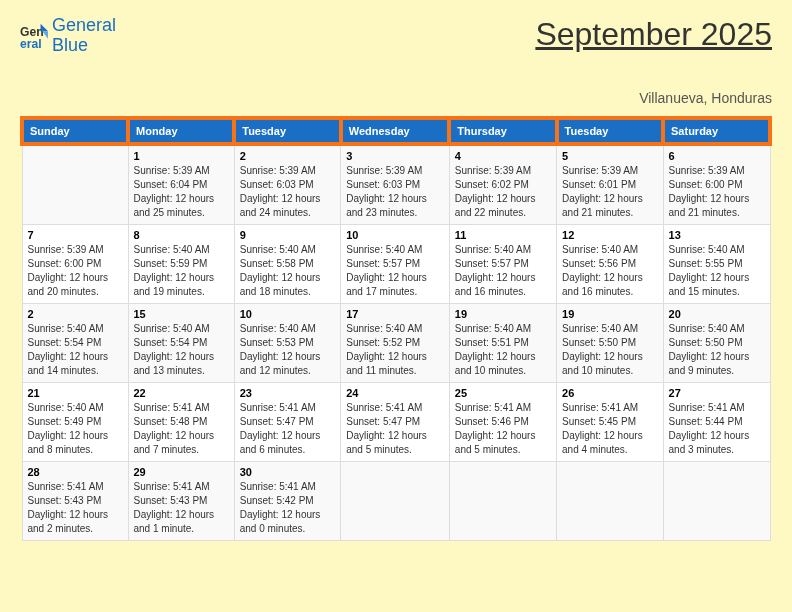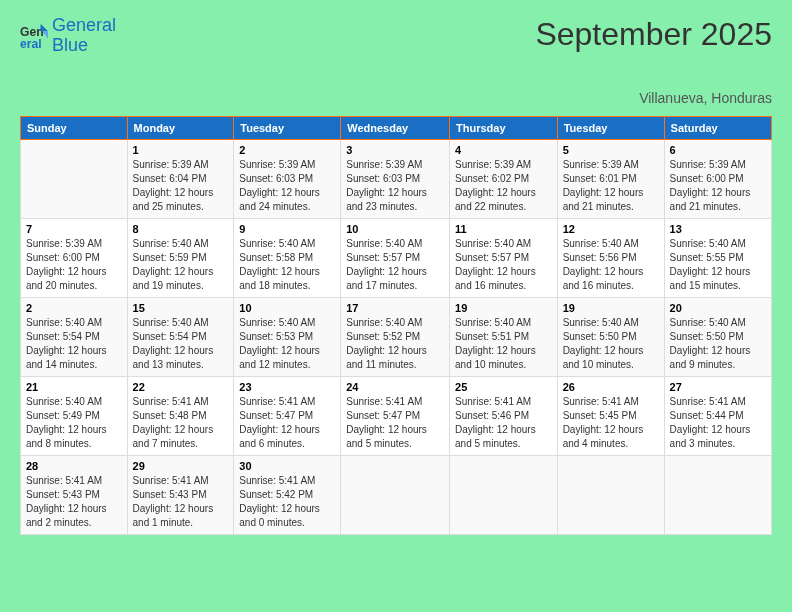--- a/index.html
+++ b/index.html
@@ -7,21 +7,21 @@
       font-family: Arial, sans-serif;
       background: #fff;
       width: 792px;
       height: 612px;
       overflow: hidden;
     }
     .page {
       width: 792px;
       height: 612px;
       padding: 16px 20px 10px 20px;
-      background: #86efac;
+      background: #fef9c3;
     }
     .header {
       display: flex;
       justify-content: space-between;
       align-items: flex-start;
       margin-bottom: 10px;
     }
     .logo {
       display: flex;
       align-items: center;
@@ -40,39 +40,40 @@
       width: 28px;
       height: 28px;
     }
     .title-block {
       text-align: right;
     }
     .month-title {
       font-size: 32px;
       font-weight: normal;
       color: #333;
+      text-decoration: underline;
     }
     .subtitle {
       font-size: 14px;
       color: #555;
       margin-top: 37px;
     }
     table {
       width: 100%;
       border-collapse: collapse;
       font-size: 10px;
     }
     thead tr th {
       background-color: #1a6fc4;
       color: #fff;
       text-align: left;
       padding: 5px 6px;
       font-size: 11px;
       font-weight: bold;
-      border: 1px solid #f97316;
+      border: 4px solid #f97316;
     }
     tbody tr td {
       vertical-align: top;
       padding: 4px 5px;
       border: 1px solid #ddd;
       height: 72px;
       width: 113px;
     }
     tbody tr:nth-child(odd) td {
       background-color: #f9f9f9;

